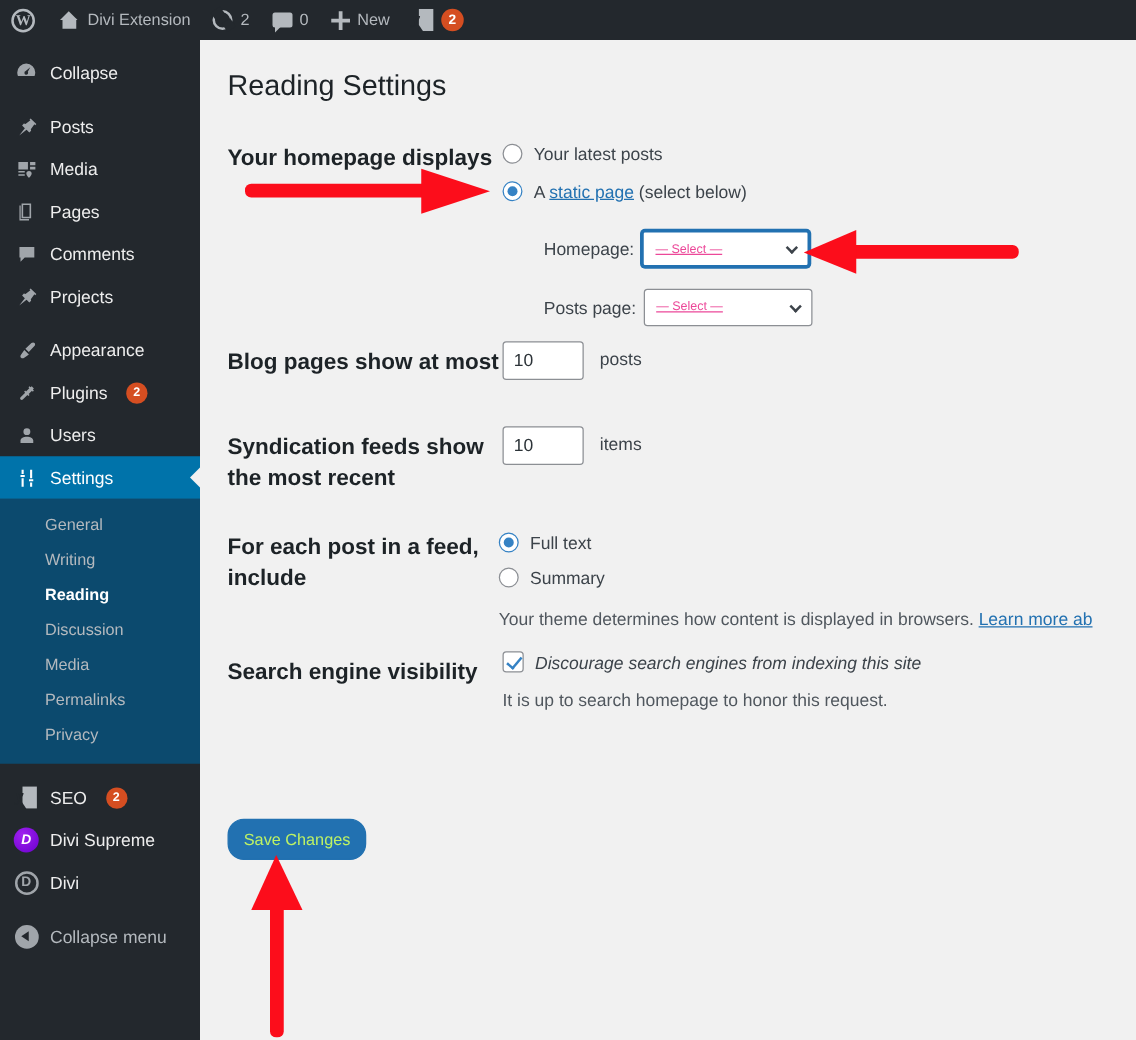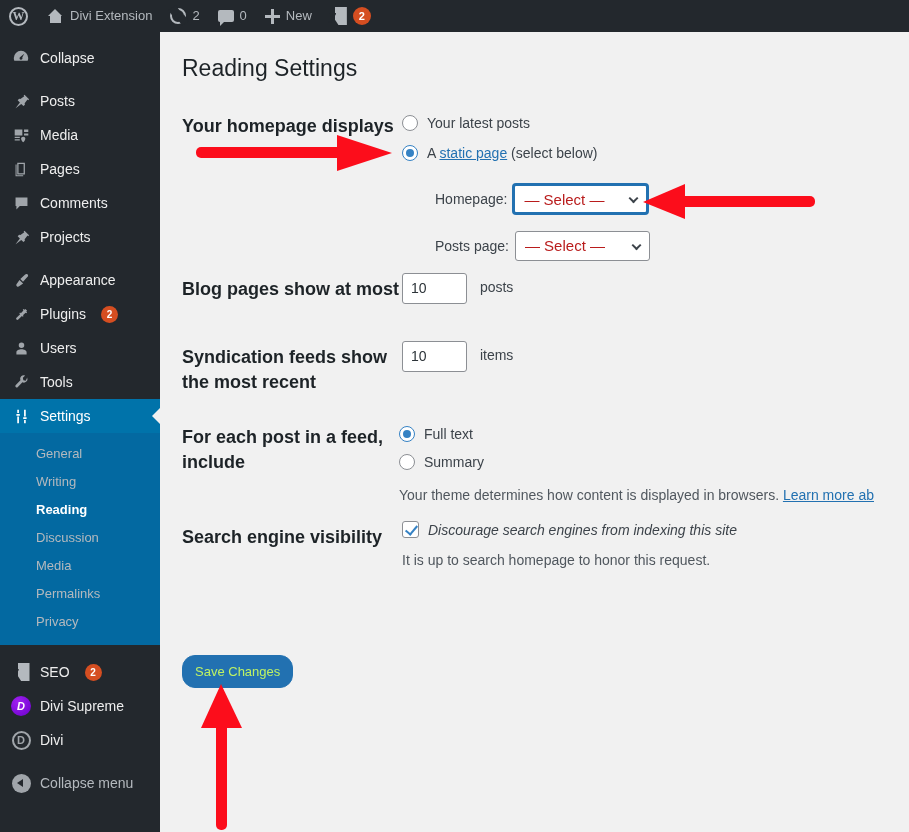--- a/index.html
+++ b/index.html
@@ -106,21 +106,21 @@
     border-right:8px solid #f1f1f1;
   }
   .menu-sep{height:9px;}
   .mi-icon{
     width:20px;height:20px;display:inline-flex;align-items:center;justify-content:center;
     color:#a0a5aa;flex:0 0 20px;
   }
   .menu-item.current .mi-icon{color:#fff;}
   .mi-icon svg{display:block;}
 
-  .submenu{background:#0369a1;padding:7px 0 9px 0;}
+  .submenu{background:#0c4a6e;padding:7px 0 9px 0;}
   .sub-item{
     display:block;padding:5px 0 5px 36px;font-size:13px;color:#b4b9be;line-height:18px;
   }
   .sub-item.current{color:#fff;font-weight:bold;}
 
   .sidebar-group-sep{height:10px;}
 
   .dsm-icon{
     width:20px;height:20px;border-radius:50%;
     background:radial-gradient(circle at 35% 30%, #a020f0 0%, #6a00cc 100%);
@@ -174,21 +174,21 @@
   a.inline-link{ color:#2271b1; text-decoration:underline; }
 
   .select-row{ display:flex; align-items:center; gap:6px; margin-top:6px; }
   .selwrap{
     position:relative;display:inline-block;
     background:#fff;border:1px solid #8c8f94;border-radius:3px;
     height:30px; width:135px;
   }
   .selwrap.focused{ border:2px solid #2271b1; box-shadow:0 0 0 1px #2271b1; }
   .selwrap .seltext{
-    position:absolute;left:9px;top:0;line-height:28px;font-size:15px;color:#b91c1c;
+    position:absolute;left:9px;top:0;line-height:28px;font-size:10px;color:#ec4899;text-decoration:underline;
   }
   .selwrap .chev{
     position:absolute;right:9px;top:50%;transform:translateY(-60%) rotate(45deg);
     width:7px;height:7px;border-right:2px solid #3c434a;border-bottom:2px solid #3c434a;
   }
 
   .numinput{
     width:65px;height:31px;border:1px solid #8c8f94;border-radius:3px;
     background:#fff;font-size:14px;color:#2c3338;padding:0 8px;line-height:29px;
     display:inline-block;vertical-align:middle;
@@ -331,28 +331,20 @@
 
   <div class="menu-item">
     <span class="mi-icon">
       <svg width="17" height="17" viewBox="0 0 20 20" fill="currentColor">
           <path d="M10 9.5a3.2 3.2 0 100-6.5 3.2 3.2 0 000 6.5zM10 11c-3 0-6 1.5-6 3.4V17h12v-2.6c0-1.9-3-3.4-6-3.4z"></path>
         </svg>
     </span>
     <span class="mlabel">Users</span>
   </div>
 
-  <div class="menu-item">
-    <span class="mi-icon">
-      <svg width="17" height="17" viewBox="0 0 20 20" fill="currentColor">
-          <path d="M16.7 4.2a4.3 4.3 0 01-5.6 5.6l-5.4 5.4a1.7 1.7 0 11-2.4-2.4l5.4-5.4a4.3 4.3 0 015.6-5.6L11.6 4.5l.6 2.8 2.8.6 1.7-3.7z"></path>
-        </svg>
-    </span>
-    <span class="mlabel">Tools</span>
-  </div>
 
   <div class="menu-item current">
     <span class="mi-icon">
       <svg width="17" height="17" viewBox="0 0 20 20" fill="currentColor">
           <path d="M5 2h2v4H5V2zM4 7h4v2H4V7zM5 10h2v8H5v-8zM13 2h2v8h-2V2zM12 11h4v2h-4v-2zM13 14h2v4h-2v-4z"></path>
         </svg>
     </span>
     <span class="mlabel">Settings</span>
   </div>
 

